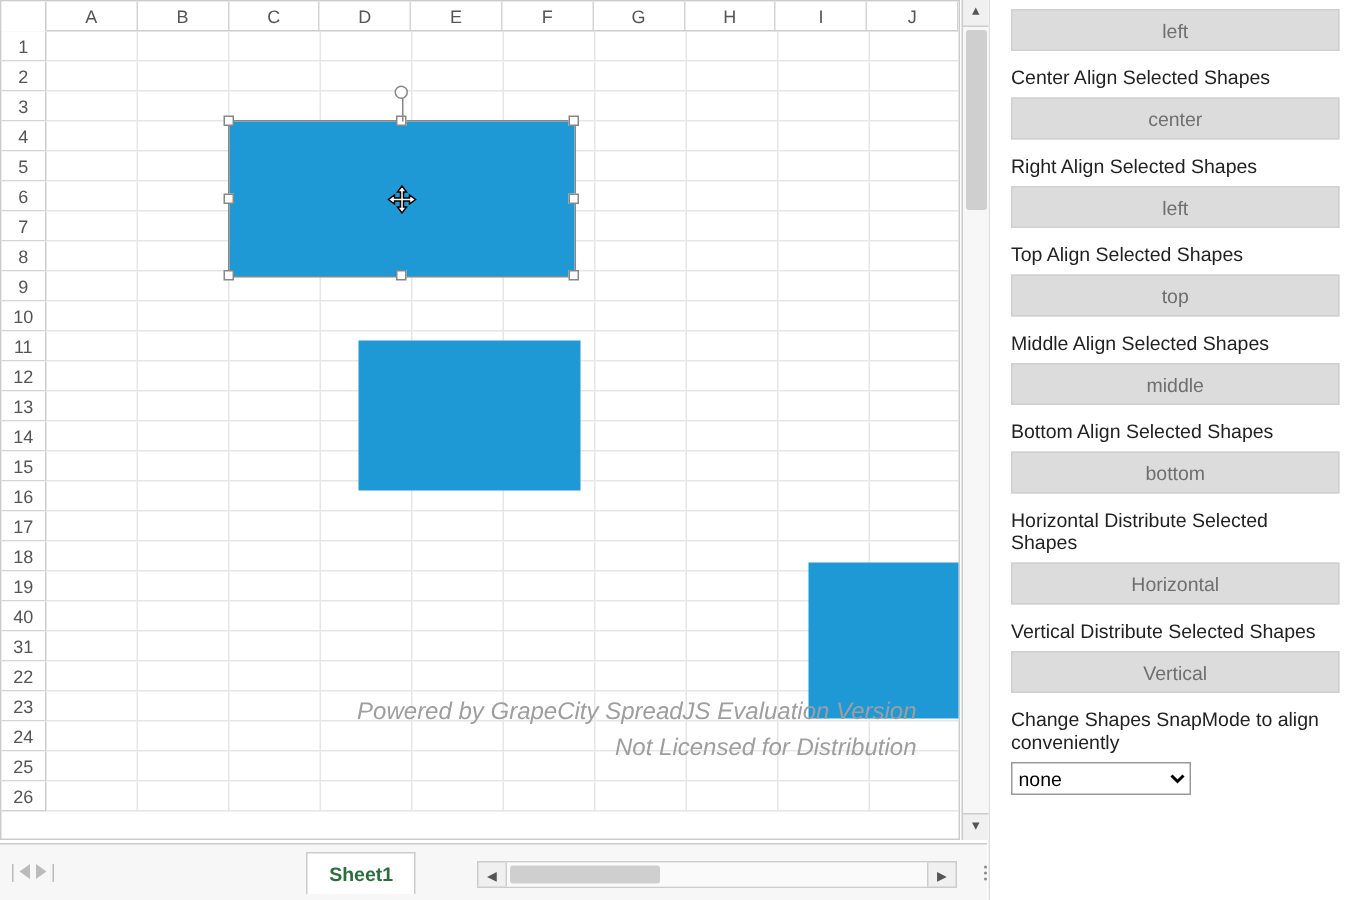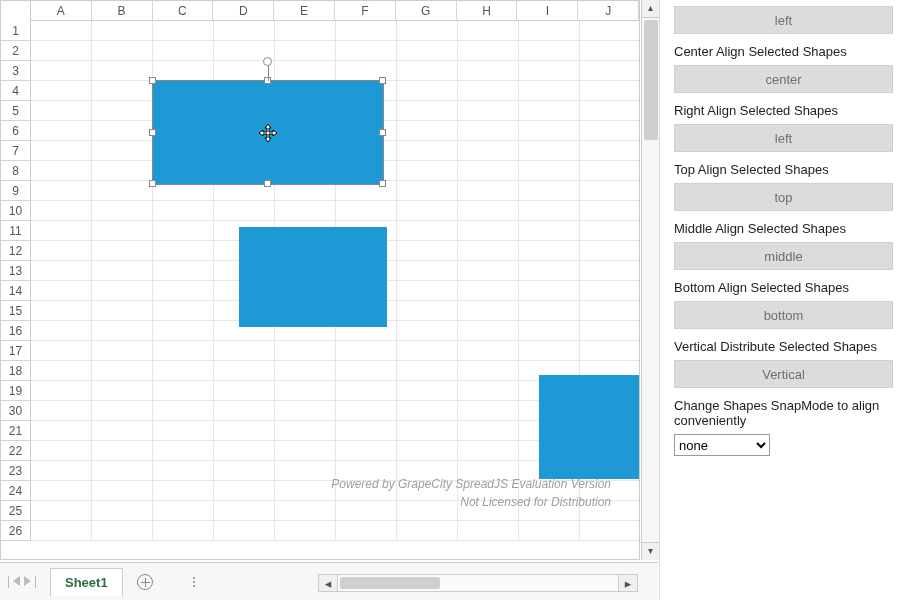--- a/index.html
+++ b/index.html
@@ -130,33 +130,34 @@
     width: 20px; height: 20px;
     color: #000;
     pointer-events: none;
   }
   .watermark {
     position: absolute;
     right: 28px;
     bottom: 48px;
     text-align: right;
     color: #9e9e9e;
-    font-size: 12px;
+    font-size: 16px;
     line-height: 1.5;
     font-style: italic;
   }
   
   .tabbar {
     position: absolute;
     left: 0; bottom: 0;
     width: 658px; height: 38px;
     border-top: 1px solid #ccc;
     background: #f7f7f7;
     display: flex;
     align-items: center;
+    justify-content: space-between;
   }
   .tabbar .nav {
     display: flex;
     gap: 4px;
     padding: 0 8px;
     color: #777;
   }
   .tabbar .nav .tri {
     width: 0; height: 0;
     border-top: 5px solid transparent;
@@ -243,21 +244,21 @@
     width: 219px;
     height: 28px;
     background: #dcdcdc;
     border: 1px solid #d0d0d0;
     color: #6f6f6f;
     font-size: 13px;
     cursor: pointer;
     padding: 0;
   }
   .panel select {
-    width: 96px;
+    width: 120px;
     height: 22px;
     font-size: 13px;
     border: 1px solid #999;
     background: #fff;
   }
 </style>
 </head>
 <body>
 
 <div class="app">
@@ -519,34 +520,34 @@
             <div class="cell"></div>
             <div class="cell"></div>
             <div class="cell"></div>
             <div class="cell"></div>
             <div class="cell"></div>
             <div class="cell"></div>
             <div class="cell"></div>
             <div class="cell"></div>
           </div>
           <div class="row">
-            <div class="row-h">30</div>
-            <div class="cell"></div>
-            <div class="cell"></div>
-            <div class="cell"></div>
-            <div class="cell"></div>
-            <div class="cell"></div>
-            <div class="cell"></div>
-            <div class="cell"></div>
-            <div class="cell"></div>
-            <div class="cell"></div>
-            <div class="cell"></div>
-          </div>
-          <div class="row">
-            <div class="row-h">21</div>
+            <div class="row-h">40</div>
+            <div class="cell"></div>
+            <div class="cell"></div>
+            <div class="cell"></div>
+            <div class="cell"></div>
+            <div class="cell"></div>
+            <div class="cell"></div>
+            <div class="cell"></div>
+            <div class="cell"></div>
+            <div class="cell"></div>
+            <div class="cell"></div>
+          </div>
+          <div class="row">
+            <div class="row-h">31</div>
             <div class="cell"></div>
             <div class="cell"></div>
             <div class="cell"></div>
             <div class="cell"></div>
             <div class="cell"></div>
             <div class="cell"></div>
             <div class="cell"></div>
             <div class="cell"></div>
             <div class="cell"></div>
             <div class="cell"></div>
@@ -693,20 +694,24 @@
     </div>
     <div class="group">
       <div class="glabel">Middle Align Selected Shapes</div>
       <button class="align-btn">middle</button>
     </div>
     <div class="group">
       <div class="glabel">Bottom Align Selected Shapes</div>
       <button class="align-btn">bottom</button>
     </div>
     <div class="group">
+      <div class="glabel">Horizontal Distribute Selected Shapes</div>
+      <button class="align-btn">Horizontal</button>
+    </div>
+    <div class="group">
       <div class="glabel">Vertical Distribute Selected Shapes</div>
       <button class="align-btn">Vertical</button>
     </div>
     <div class="group">
       <div class="glabel">Change Shapes SnapMode to align conveniently</div>
       <select>
         <option>none</option>
       </select>
     </div>
   </div>

